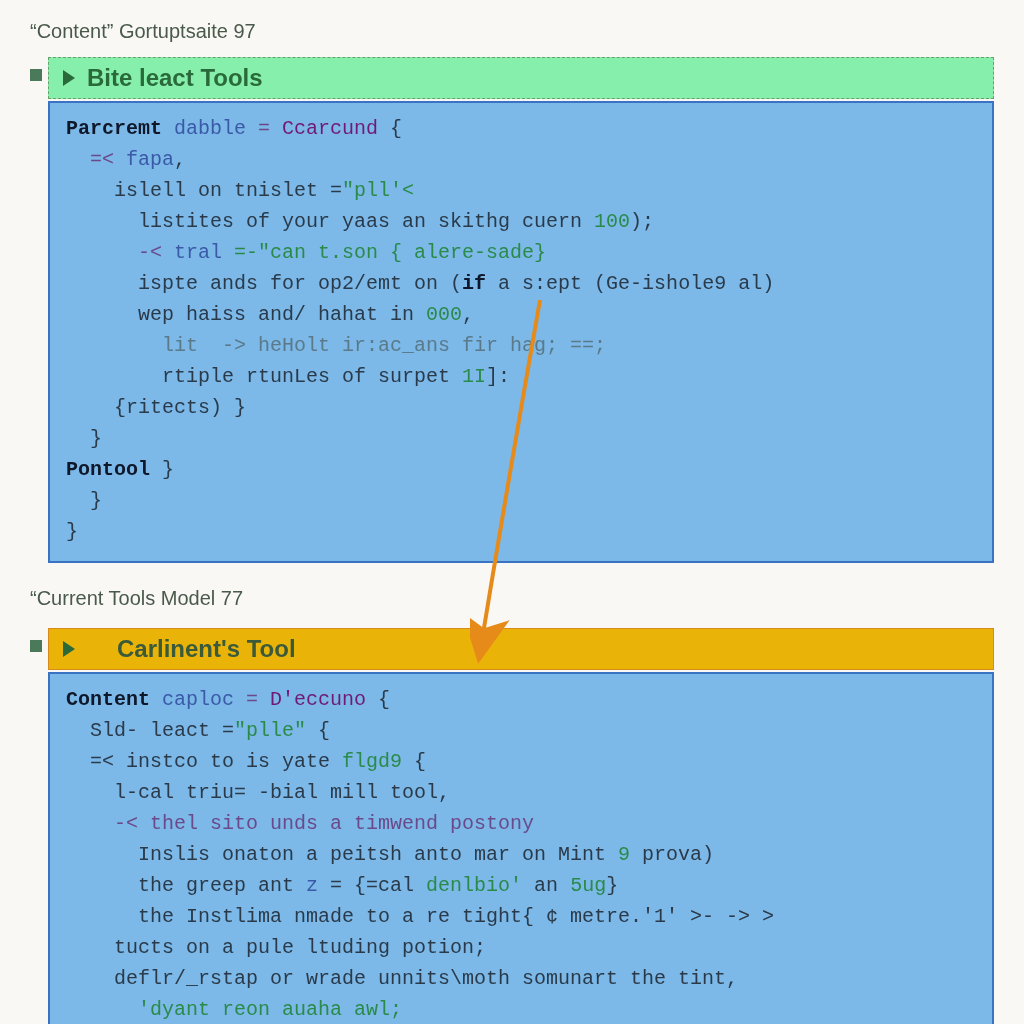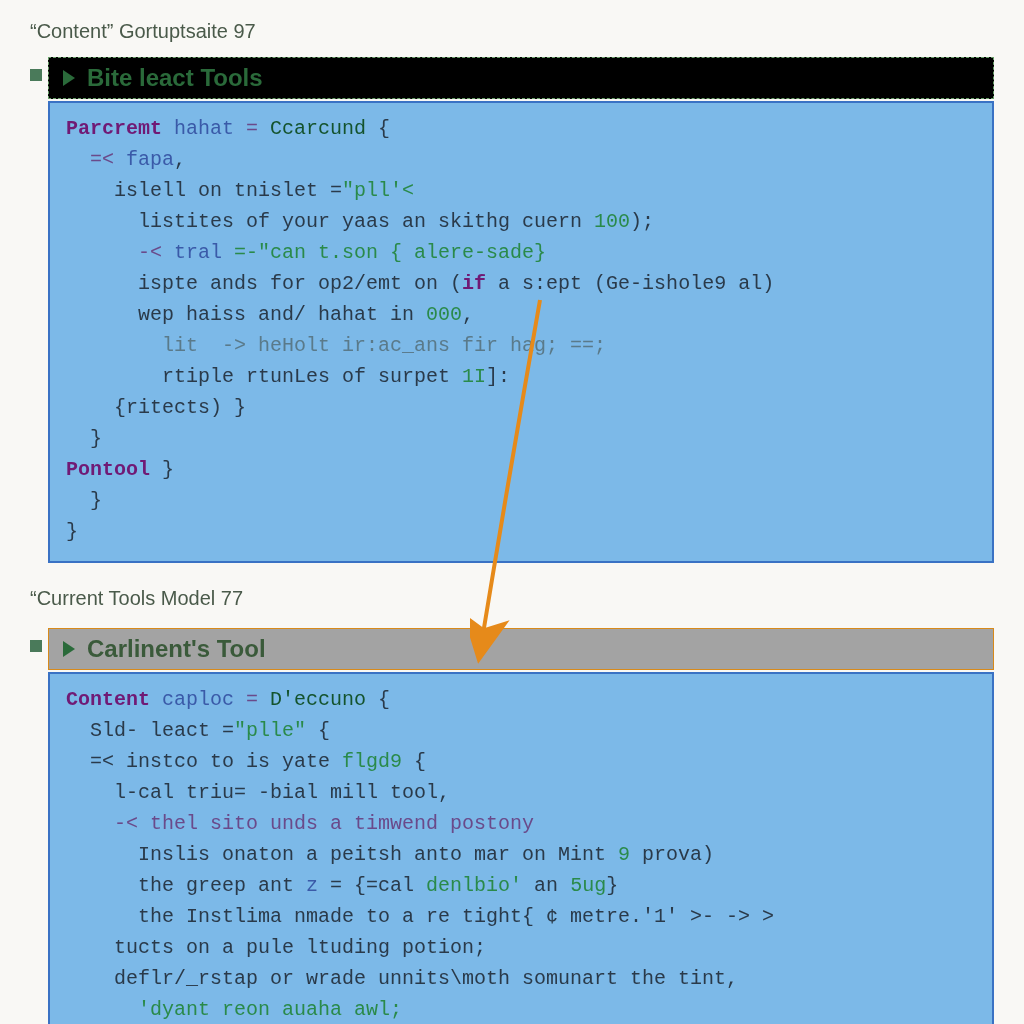--- a/index.html
+++ b/index.html
@@ -41,25 +41,26 @@
   .panel-header {
     flex: 1;
     display: flex;
     align-items: center;
     padding: 6px 14px;
     font-size: 24px;
     font-weight: 600;
     border: 1.5px dashed #6aa06a;
     color: #2a6a3a;
   }
-  .panel-header.green { background: #000000; }
+  .panel-header.green { background: #86efac; }
   .panel-header.orange {
-    background: #a3a3a3;
+    background: #eab308;
     border: 1.5px solid #d88a1a;
     color: #3a5a3a;
+    gap: 30px;
   }
 
   .tri {
     width: 0; height: 0;
     border-top: 8px solid transparent;
     border-bottom: 8px solid transparent;
     border-left: 12px solid #2a6a3a;
     margin-right: 12px;
   }
 
@@ -70,22 +71,22 @@
     border: 2px solid #3a72c4;
     padding: 10px 16px 14px 16px;
     font-family: Consolas, "Courier New", monospace;
     font-size: 20px;
     line-height: 1.55;
     color: #2a3a4a;
     white-space: pre;
     overflow: hidden;
   }
 
-  .kw  { color: #701a75; font-weight: 600; }   
-  .fn  { color: #14532d; }                     
+  .kw  { color: #0f172a; font-weight: 600; }   
+  .fn  { color: #701a75; }                     
   .st  { color: #2a8a4a; }                     
   .cm  { color: #5a7a8a; }                     
   .op  { color: #6a4a8a; }                     
   .nm  { color: #3a5aa8; }                     
 
   .titles-row {
     display: flex;
     justify-content: space-between;
     align-items: baseline;
     margin-top: 6px;
@@ -105,21 +106,21 @@
 <div class="section-title">“Content” Gortuptsaite 97</div>
 
 <div class="panel">
   <div class="panel-row">
     <div class="bullet"></div>
     <div class="panel-header green">
       <div class="tri"></div>
       <span>Bite leact Tools</span>
     </div>
   </div>
-  <div class="codebox"><span class="kw">Parcremt</span><span class="nm"> hahat </span><span class="op">= </span><span class="fn">Ccarcund</span><span> {</span>
+  <div class="codebox"><span class="kw">Parcremt</span><span class="nm"> dabble </span><span class="op">= </span><span class="fn">Ccarcund</span><span> {</span>
 <span class="op">  =&lt; </span><span class="nm">fapa</span><span>,</span>
 <span>    islell on tnislet =</span><span class="st">"pll'&lt;</span>
 <span>      listites of your yaas an skithg cuern </span><span class="st">100</span><span>);</span>
 <span class="op">      -&lt; </span><span class="nm">tral</span><span class="st"> =-"can t.son { alere-sade}</span>
 <span>      ispte ands for op2/emt on (</span><span class="kw">if</span><span> a s:ept (Ge-ishole9 al)</span>
 <span>      wep haiss and/ hahat in </span><span class="st">000</span><span>,</span>
 <span class="cm">        lit  -&gt; heHolt ir:ac_ans fir hag; ==;</span>
 <span>        rtiple rtunLes of surpet </span><span class="st">1I</span><span>]:</span>
 <span>    {ritects) }</span>
 <span>  }</span>

